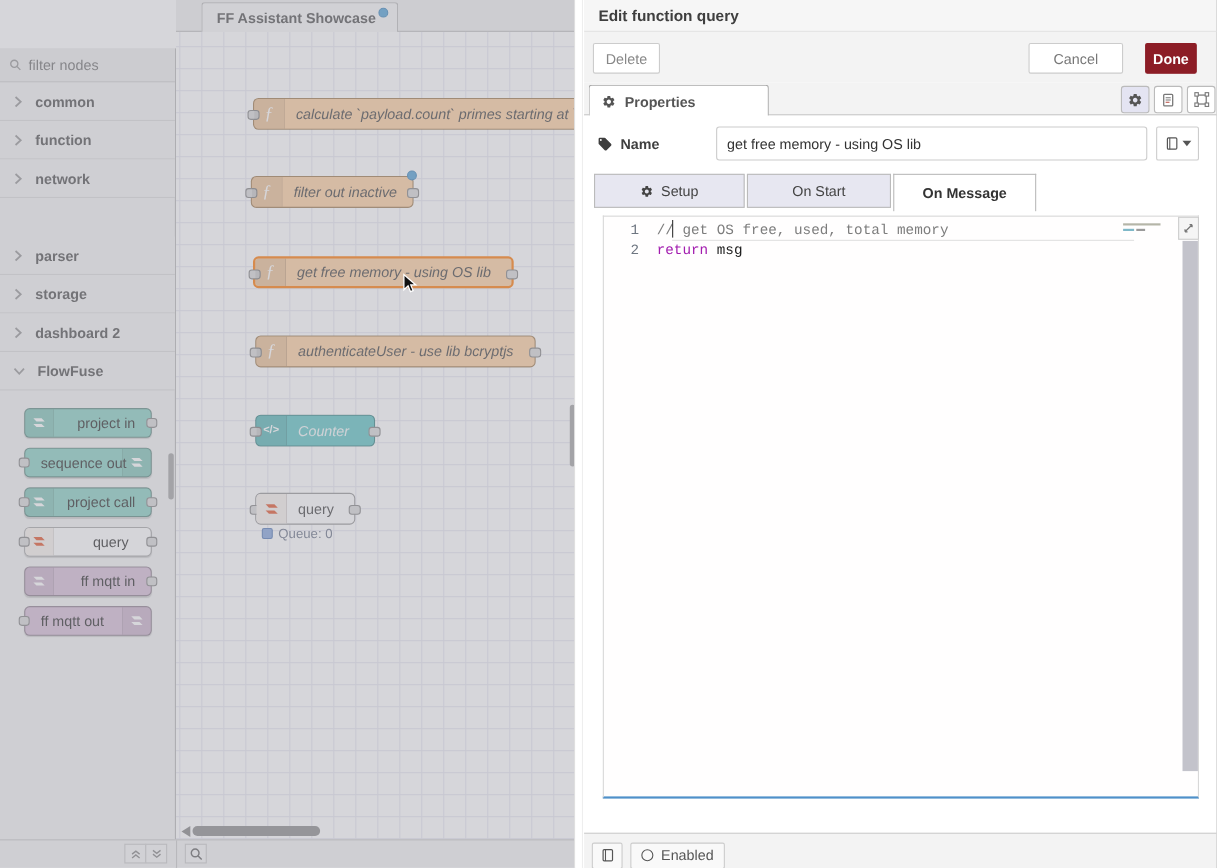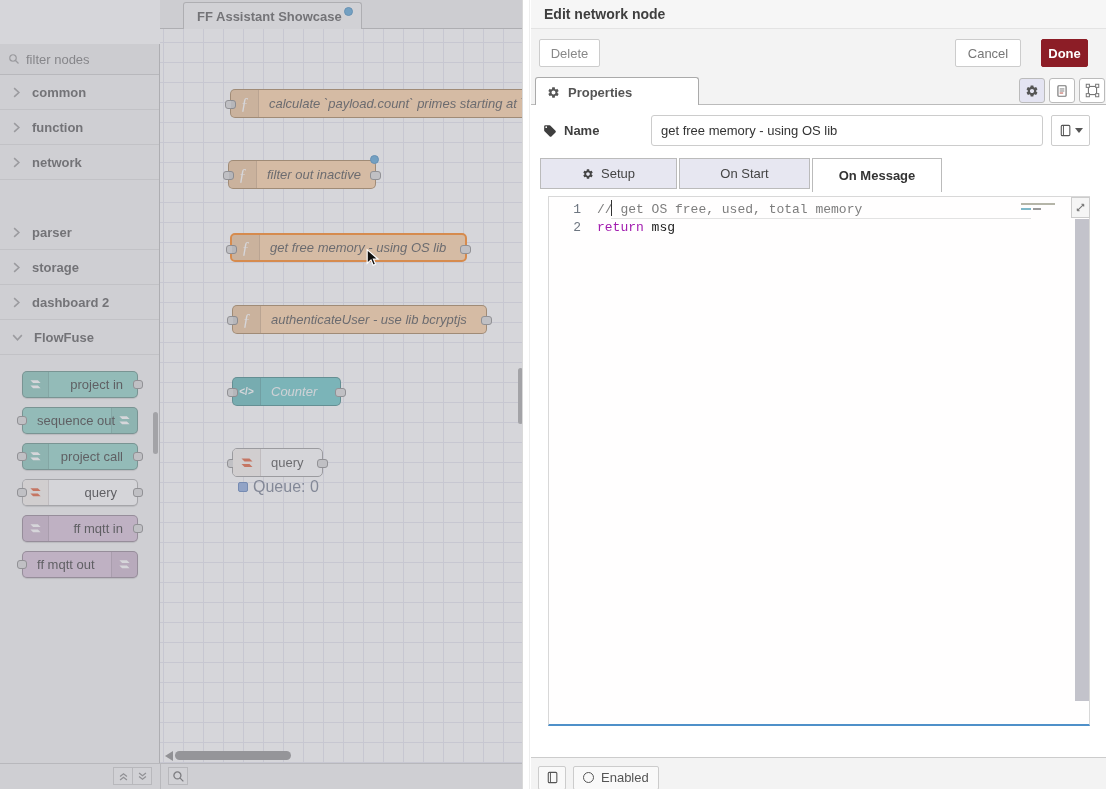--- a/index.html
+++ b/index.html
@@ -42,36 +42,36 @@
     background-image:linear-gradient(#e6e6f0 1px, transparent 1px), linear-gradient(90deg, #e6e6f0 1px, transparent 1px);
     background-size:20px 20px; background-position:3px -7px; }
 
   .rnode { position:absolute; height:29px; background:#fdd0a2; border:1px solid rgba(90,60,20,0.55); border-radius:5px; cursor:pointer; }
   .rnode .n-label { position:absolute; left:38px; top:0; bottom:0; display:flex; align-items:center; font-style:italic; color:#484848; white-space:nowrap; }
   .rnode .n-icon { position:absolute; left:0; top:0; bottom:0; width:28px; background:rgba(0,0,0,0.07); border-right:1px solid rgba(0,0,0,0.12); border-radius:4px 0 0 4px; display:flex; align-items:center; justify-content:center; color:#fff; }
   .rnode.selected { border:2px solid #ff7f0e; }
   .port { position:absolute; width:11px; height:9px; top:10px; background:#d9d9d9; border:1px solid #888; border-radius:3px; cursor:crosshair; }
   .port.in { left:-6px; } .port.out { right:-6px; }
   .rnode .changed-dot { position:absolute; right:-4px; top:-6px; }
-  .node-status { position:absolute; display:flex; align-items:center; gap:5px; color:#70798c; font-size:16px; }
+  .node-status { position:absolute; display:flex; align-items:center; gap:5px; color:#70798c; font-size:12px; }
   .status-square { width:10px; height:10px; border-radius:2px; background:#88a8dc; border:1px solid #5b7fba; }
 
   #h-scroll-thumb { position:absolute; left:175px; top:751px; width:116px; height:9px; background:#909090; border-radius:5px; z-index:6; }
   #h-scroll-left { position:absolute; left:165px; top:751px; color:#888; z-index:6; width:0; height:0; border-top:5px solid transparent; border-bottom:5px solid transparent; border-right:8px solid #888; }
   #v-scroll-thumb { position:absolute; left:518px; top:368px; width:5px; height:56px; background:#a8a8a8; border-radius:3px; z-index:6; }
 
   
   #tray { position:absolute; left:522px; top:0; width:584px; height:789px; background:#fff; border-left:1px solid #d9d9d9; z-index:100; }
   #tray-gutter { position:absolute; left:0; top:0; width:7px; height:789px; background:#fff; border-right:1px solid #eee; cursor:col-resize; }
   #tray-header { position:absolute; left:8px; top:0; width:576px; height:29px; background:#f6f6f6; border-bottom:1px solid #e3e3e3; display:flex; align-items:center; padding-left:13px; }
   #tray-header .tray-title { font-weight:bold; font-size:14px; color:#3f3f3f; }
   #tray-toolbar { position:absolute; left:8px; top:29px; width:576px; height:46px; background:#f3f3f3; }
   .btn { border:1px solid #ccc; background:#fff; border-radius:2px; color:#888; font-size:13px; display:flex; align-items:center; justify-content:center; cursor:pointer; font-family:"Liberation Sans",sans-serif; }
   #btn-delete { position:absolute; left:8px; top:10px; width:61px; height:28px; }
-  #btn-cancel { position:absolute; right:86px; top:10px; width:66px; height:28px; color:#777; }
+  #btn-cancel { position:absolute; right:86px; top:10px; width:86px; height:28px; color:#777; }
   #btn-done  { position:absolute; right:19px; top:10px; width:47px; height:28px; background:#8c1d26; border-color:#8c1d26; color:#fff; font-weight:bold; }
   #props-row { position:absolute; left:8px; top:75px; width:576px; height:30px; background:#f3f3f3; border-bottom:1px solid #bbb; }
   #props-tab { position:absolute; left:4px; top:2px; width:164px; height:29px; background:#fff; border:1px solid #aaa; border-bottom:none; border-radius:3px 3px 0 0; display:flex; align-items:center; gap:8px; padding-left:11px; color:#555; cursor:pointer; }
   #props-tab .pt-label { font-weight:bold; }
   .icon-btn { position:absolute; top:3px; width:26px; height:25px; background:#fff; border:1px solid #bbb; border-radius:3px; display:flex; align-items:center; justify-content:center; color:#777; cursor:pointer; }
   .icon-btn.active { background:#e4e4f2; color:#555; }
 
   #tray-body { position:absolute; left:8px; top:105px; width:576px; height:652px; background:#fff; }
   #name-row { position:absolute; left:12px; top:10px; width:552px; height:31px; display:flex; align-items:center; }
   #name-label { display:flex; align-items:center; gap:7px; color:#3f3f3f; width:108px; }
@@ -349,21 +349,21 @@
       </div>
     </div>
 
     <div id="shade"></div>
   </div>
 
   <div id="tray">
     <div id="tray-gutter"></div>
 
     <div id="tray-header">
-      <span class="tray-title">Edit network node</span>
+      <span class="tray-title">Edit function query</span>
     </div>
 
     <div id="tray-toolbar">
       <div class="btn" id="btn-delete">Delete</div>
       <div class="btn" id="btn-cancel">Cancel</div>
       <div class="btn" id="btn-done">Done</div>
     </div>
 
     <div id="props-row">
       <div id="props-tab">

